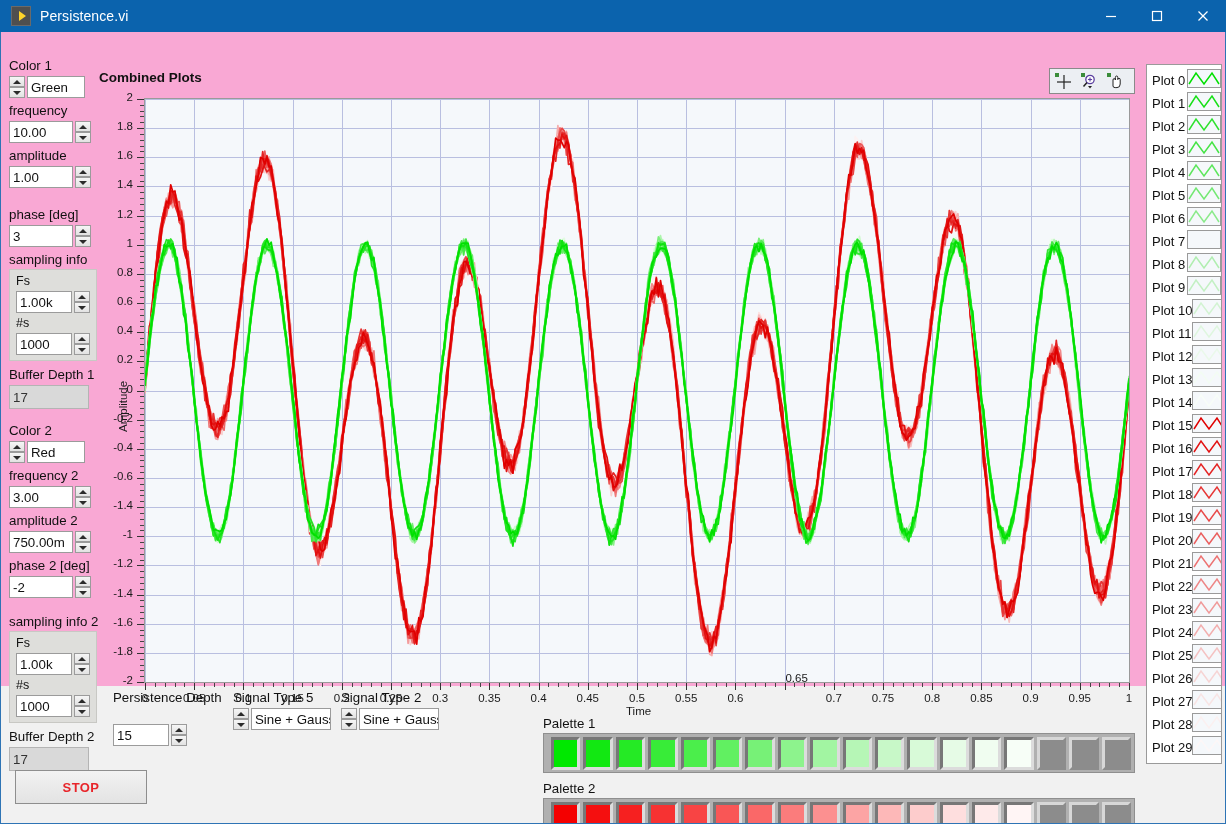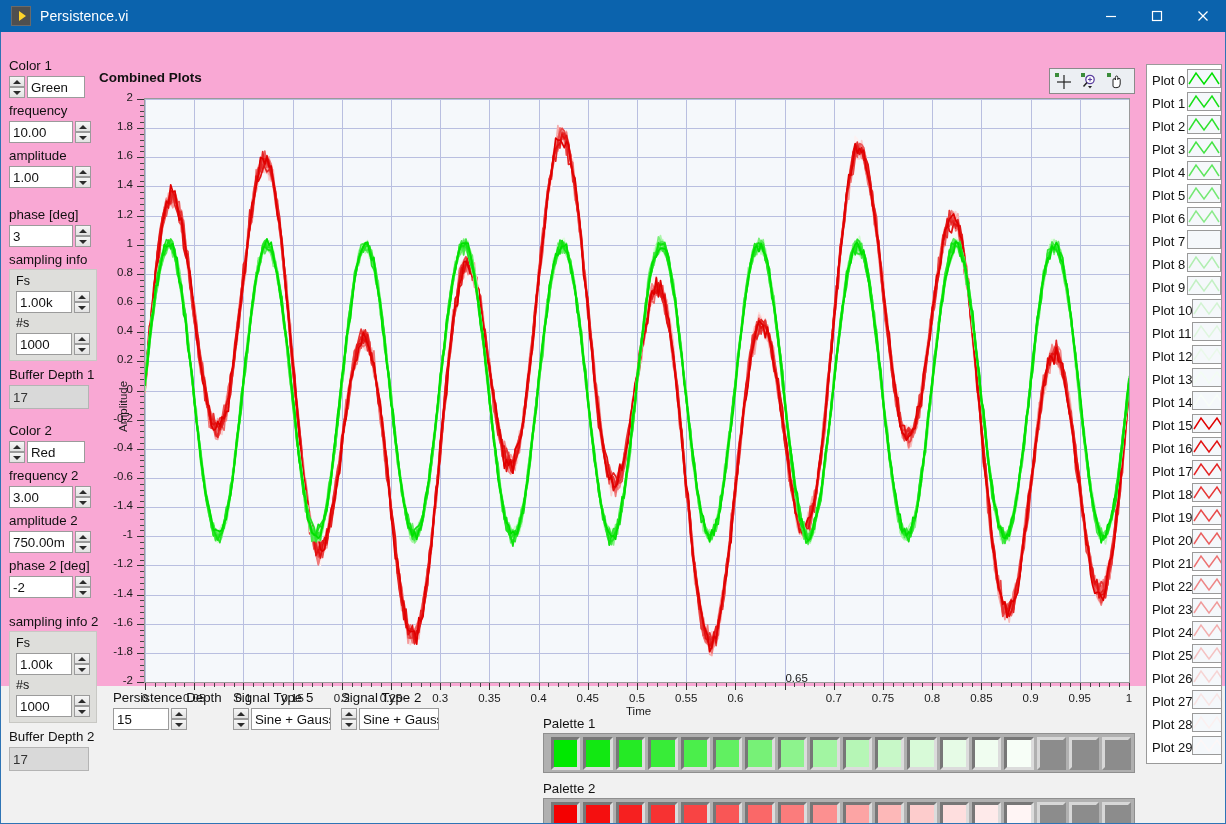--- a/index.html
+++ b/index.html
@@ -365,24 +365,25 @@
                   <div class="ar"></div>
                 </div>
           </div>
         </div>
       </div>
 
       <div class="lbl" style="margin-top:6px;">Buffer Depth 2</div>
       <div class="field ro" style="width:80px;height:24px;line-height:21px;margin-top:3px;">17</div>
     </div>
 
+    <div class="stop-btn" style="left:14px;top:738px;width:132px;height:34px;">STOP</div>
 
     <div style="position:absolute;left:112px;top:658px;">
       <div class="lbl">Persistence Depth</div>
-      <div class="ctl-row" style="margin-top:3px;">
+      <div class="ctl-row" style="margin-top:19px;">
         <div class="field" style="width:56px;">15</div>
         <div class="spin" style="margin-left:2px;">
           <div class="sb up">
                 <div class="ar"></div>
               </div>
           <div class="sb dn">
                 <div class="ar"></div>
               </div>
         </div>
       </div>

